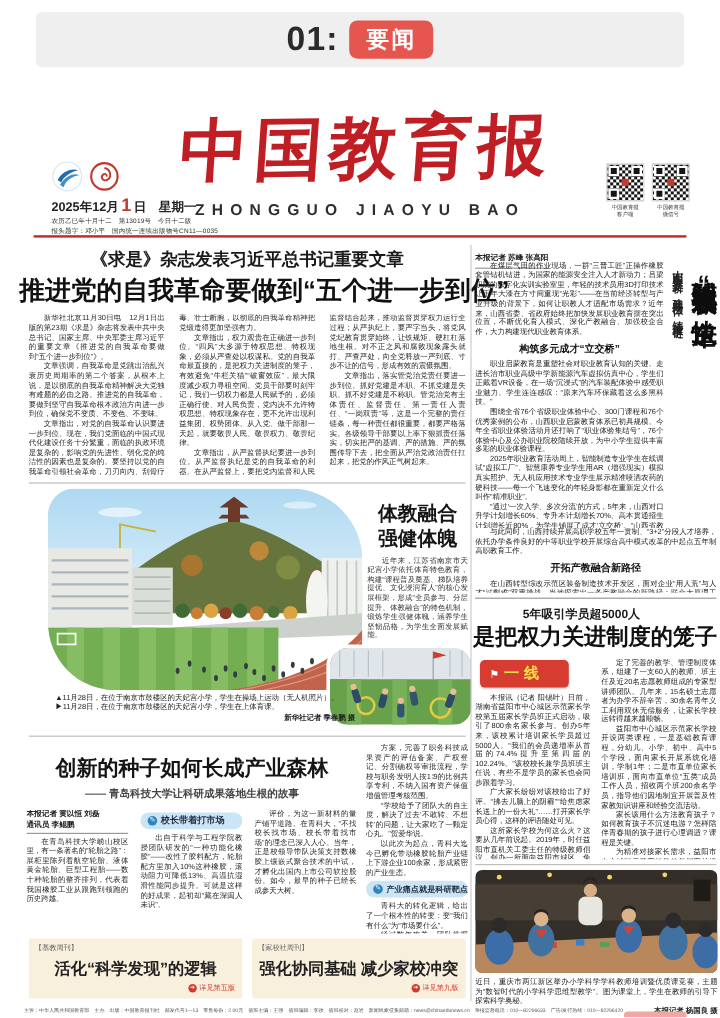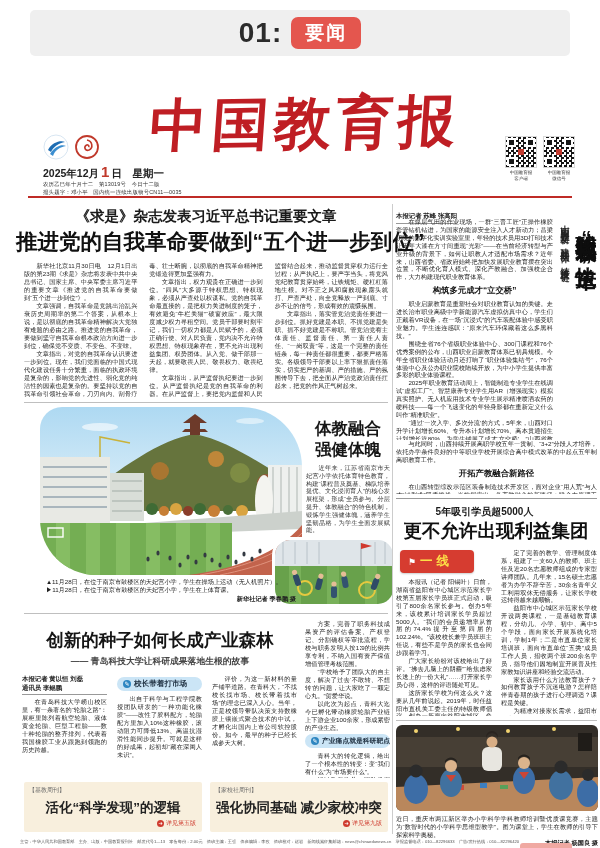--- a/index.html
+++ b/index.html
@@ -132,20 +132,21 @@
         <path d="M13,6 C18.5,7 19.5,14 15,16 C11.5,17.3 9.5,13.5 12,11.4 C13.6,10.2 15.4,11.4 14.8,13.2" fill="none" stroke="#c0392b" stroke-width="1.6"></path>
       </svg>
     </span>
   </div>
   <div class="dateline">
     <span>2025年12月</span><span class="day">1</span><span>日</span>　<span>星期一</span>
   </div>
   <div class="mh-small" style="top:181px">农历乙巳年十月十二　第13019号　今日十二版</div>
   <div class="mh-small" style="top:189px">报头题字：邓小平　国内统一连续出版物号CN11—0035</div>
   <div class="brush">中国教育报</div>
+  <div class="pinyin">ZHONGGUO JIAOYU BAO</div>
 
   <div class="qrwrap" style="left:505px">
     <div class="qr">
       <span class="fm tl"></span>
         <span class="fm tr"></span>
         <span class="fm bl"></span>
         <span class="qc"></span>
     </div>
     <div class="qrlabel">
       <div>中国教育报</div>
@@ -420,21 +421,21 @@
       </div>
     <div class="subhead">开拓产教融合新路径</div>
     <div>
         <p>在山西转型综改示范区装备制造技术开发区，面对企业“用人荒”与人才“过剩难”双重挑战，当地探索出一条产教融合的新路径：联合太原理工大学、山西机械学院等院校，携手全市多家企业共同组建了晋机械化工产教融合体。（下转第三版）</p>
       </div>
   </div>
 
   <div class="hrule" style="left:396px;top:498px;width:201px;background:#999"></div>
 
   <div class="pa-kicker">5年吸引学员超5000人</div>
-  <div class="pa-title">更不允许出现利益集团</div>
+  <div class="pa-title">是把权力关进制度的笼子</div>
   <div class="pa-cols">
     <div class="pa-col">
       <div class="badge1x">
         <span class="flag">⚑</span>
         <span class="bt">一线</span>
       </div>
       <div>
           <p>本报讯（记者 阳锡叶）日前，湖南省益阳市中心城区示范家长学校第五届家长学员班正式启动，吸引了800余名家长参与。创办5年来，该校累计培训家长学员超过5000人。“我们的会员递增率从首届的74.4%提升至第四届的102.24%。”该校校长兼学员班班主任说，有些不是学员的家长也会同步跟着学习。</p>
           <p>广大家长纷纷对该校给出了好评。“拂去儿脑上的阴霾”“给焦虑家长送上的一份大礼”……打开家长学员心得，这样的评语随处可见。</p>
           <p>这所家长学校为何这么火？这要从几年前说起。2019年，时任益阳市直机关工委主任的特级教师倡议，创办一所面向益阳市城区、免费的家长学校。这一提议得到了市委、市政府和市教育局、市妇联等部门的大力支持，益阳市教育局退休干部高学谦担任校长。</p>

